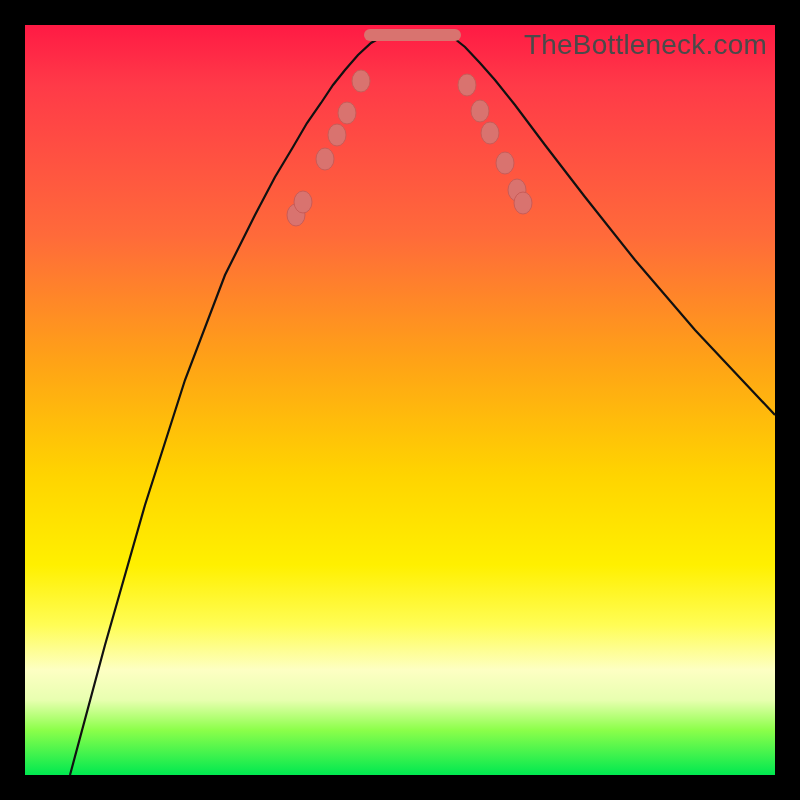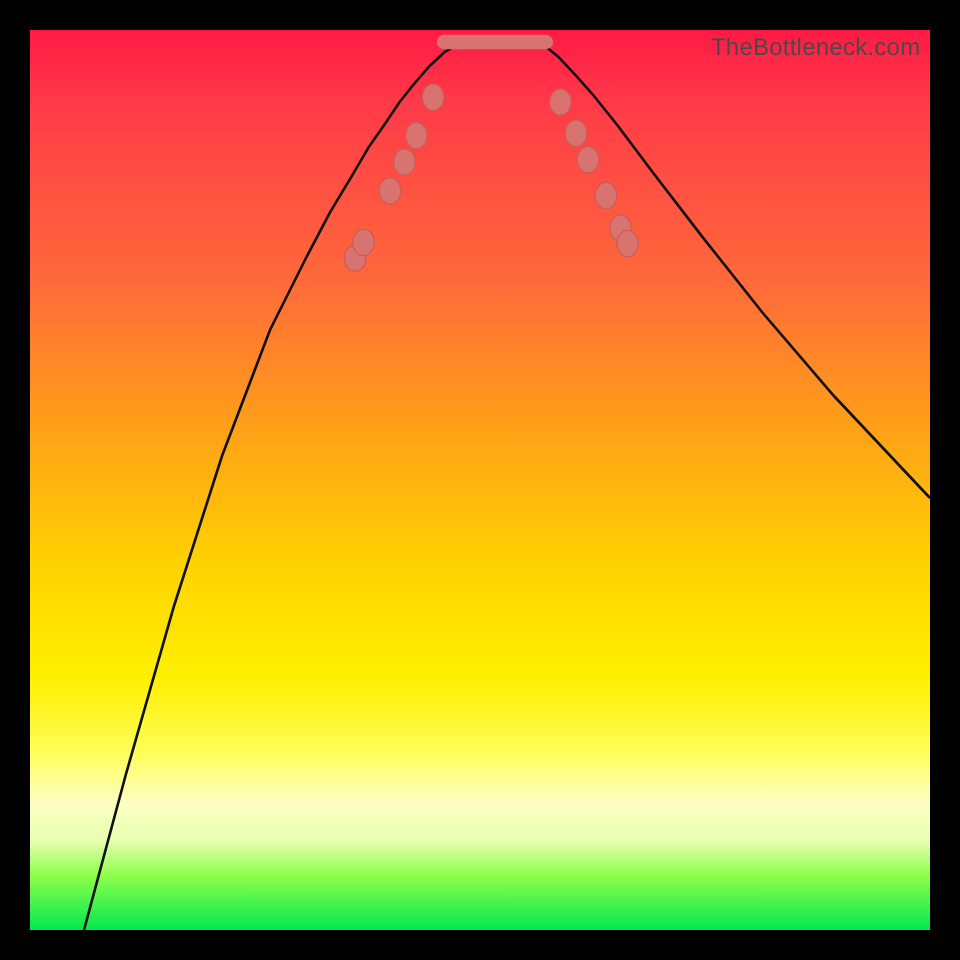--- a/index.html
+++ b/index.html
@@ -37,21 +37,21 @@
       #e8ffb0 90%,
       #8cff4a 94%,
       #00e850 100%
     );
   }
   .watermark {
     position: absolute;
     top: 4px;
     right: 8px;
     color: #4a4a4a;
-    font-size: 20px;
+    font-size: 28px;
     letter-spacing: 0.2px;
     user-select: none;
   }
   svg.curves {
     position: absolute;
     left: 0;
     top: 0;
     width: 750px;
     height: 750px;
     overflow: visible;

